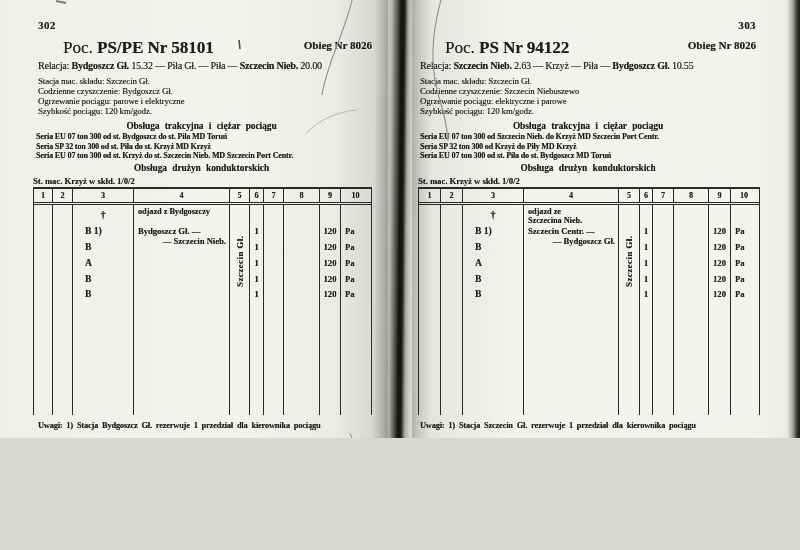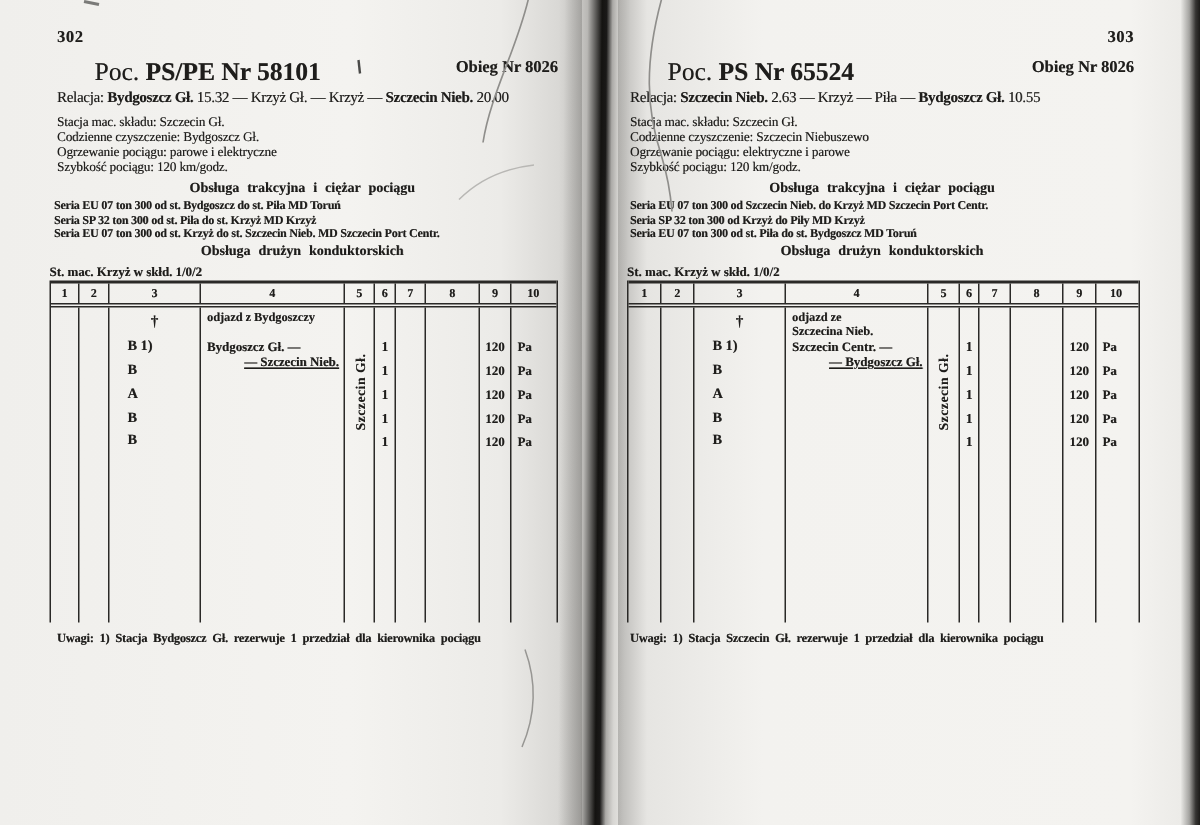--- a/index.html
+++ b/index.html
@@ -1,16 +1,16 @@
 <!DOCTYPE html>
 <html><head>
 <meta charset="utf-8">
 <style>
   html,body{margin:0;padding:0;background:#d9d8d5;}
-  .stage{position:relative;width:800px;height:550px;overflow:hidden;background:#e9e8e5;
+  .stage{position:relative;width:800px;height:438px;overflow:hidden;background:#e9e8e5;
          font-family:"Liberation Serif","DejaVu Serif",serif;color:#1e1d1b;}
   .page{position:absolute;top:0;height:550px;text-shadow:0.2px 0 0 rgba(25,24,22,.55);}
   .pageL{left:0;width:388px;background:linear-gradient(90deg,#f0efec 0%,#f4f3f0 60%,#ecebe8 86%,#d9d8d5 96%,#bdbcb9 100%);}
   .pageR{left:412px;width:388px;background:linear-gradient(90deg,#b9b8b5 0%,#e6e5e2 5%,#f3f2ef 25%,#f4f3f0 88%,#e9e8e5 100%);}
   .spine{position:absolute;left:374px;top:-8px;width:44px;height:566px;transform:rotate(.5deg);
          background:linear-gradient(90deg,rgba(120,118,114,0) 0%,rgba(95,93,90,.35) 35%,rgba(40,39,37,.9) 52%,#141311 57%,#1a1918 64%,rgba(120,118,115,.55) 73%,rgba(150,148,144,.22) 84%,rgba(150,148,144,0) 100%);}
   .redge{position:absolute;right:0;top:0;width:13px;height:550px;
          background:linear-gradient(90deg,rgba(60,59,56,0),rgba(60,59,56,.4) 45%,rgba(28,27,25,.88) 78%,#1b1a18);}
   .artifacts{position:absolute;left:0;top:0;pointer-events:none;}
 
@@ -36,21 +36,21 @@
   .td{position:relative;border-right:1px solid #2a2927;}
   .td:last-child{border-right:none;}
   .dagger{position:absolute;top:4px;width:100%;text-align:center;font-size:10px;font-weight:700;}
   .cl{position:absolute;left:12px;font-weight:700;font-size:9.5px;line-height:11px;}
   .qty{position:absolute;width:100%;text-align:center;font-weight:700;font-size:9px;line-height:11px;}
   .spd{position:absolute;width:100%;text-align:center;font-weight:700;font-size:8.6px;line-height:11px;}
   .brk{position:absolute;left:4px;font-weight:700;font-size:8.6px;line-height:11px;}
   .r0{top:21px}.r1{top:37px}.r2{top:53px}.r3{top:69px}.r4{top:84px}
   .note{position:absolute;left:4px;top:2px;font-size:8.2px;font-weight:700;line-height:9px;}
   .route1{position:absolute;left:4px;top:21px;font-size:8.6px;font-weight:700;}
-  .route2{position:absolute;right:3px;top:31px;font-size:8.6px;font-weight:700;text-decoration:underline;}
+  .route2{position:absolute;right:3px;top:31px;font-size:8.6px;font-weight:700;}
   .vtext{position:absolute;left:50%;top:10px;height:92px;transform:translateX(-50%) rotate(180deg);
          writing-mode:vertical-rl;text-align:center;font-size:9px;font-weight:700;letter-spacing:.4px;white-space:nowrap;}
 </style>
 </head>
 <body>
 
 <div class="stage">
 
   <div class="page pageL">
     <div class="t pageno" style="left:38px;top:19px">302</div>
@@ -58,21 +58,21 @@
     <div class="t trainline" style="left:38px;top:38px">
       <span>Poc.</span>
       <span class="b">PS/PE Nr 58101</span>
     </div>
     <div class="t obieg" style="right:16px;top:39px">Obieg Nr 8026</div>
 
     <div class="t relacja" style="left:38px;top:60px">
       <span>Relacja:</span>
       <span class="b">Bydgoszcz Gł.</span>
       <span>15.32</span>
-      <span>— Krzyż Gł. — Krzyż —</span>
+      <span>— Piła Gł. — Piła —</span>
       <span class="b">Szczecin Nieb.</span>
       <span>20.00</span>
     </div>
 
     <div class="t small" style="left:38px;top:76px">
       <div>Stacja mac. składu: Szczecin Gł.</div>
       <div>Codzienne czyszczenie: Bydgoszcz Gł.</div>
       <div>Ogrzewanie pociągu: parowe i elektryczne</div>
       <div>Szybkość pociągu: 120 km/godz.</div>
     </div>
@@ -150,21 +150,21 @@
     </div>
 
     <div class="t uwagi" style="left:38px;top:421px">Uwagi: 1) Stacja Bydgoszcz Gł. rezerwuje 1 przedział dla kierownika pociągu</div>
   </div>
 
   <div class="page pageR">
     <div class="t pageno" style="right:44px;top:19px">303</div>
 
     <div class="t trainline" style="left:8px;top:38px">
       <span>Poc.</span>
-      <span class="b">PS Nr 65524</span>
+      <span class="b">PS Nr 94122</span>
     </div>
     <div class="t obieg" style="right:44px;top:39px">Obieg Nr 8026</div>
 
     <div class="t relacja" style="left:8px;top:60px">
       <span>Relacja:</span>
       <span class="b">Szczecin Nieb.</span>
       <span>2.63</span>
       <span>— Krzyż — Piła —</span>
       <span class="b">Bydgoszcz Gł.</span>
       <span>10.55</span>

